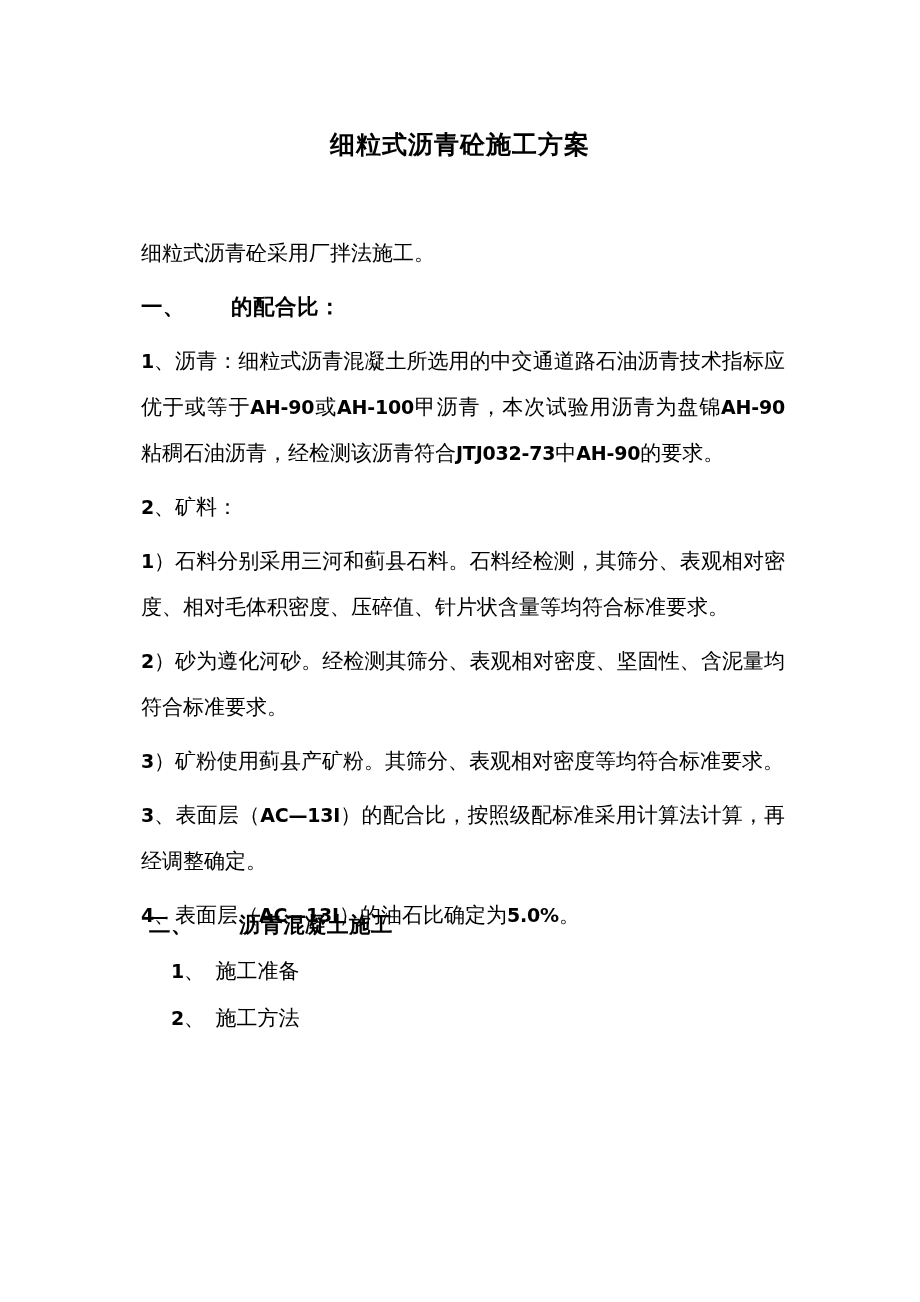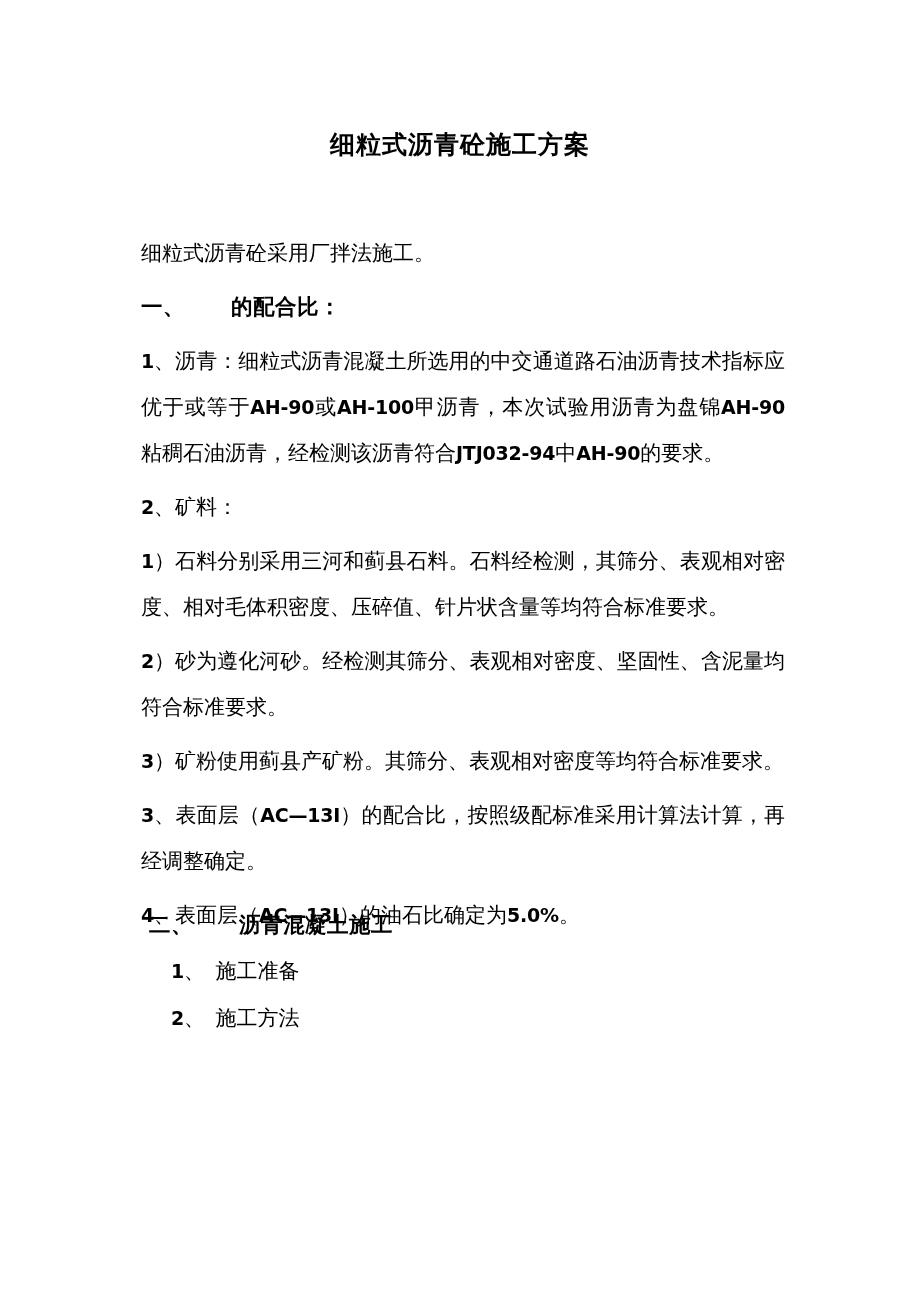--- a/index.html
+++ b/index.html
@@ -100,21 +100,21 @@
 <div class="page">
 
   <div class="doc-title">细粒式沥青砼施工方案</div>
 
   <div class="body-col sec-loose">
 
     <p>细粒式沥青砼采用厂拌法施工。</p>
 
     <p class="lvl-head"><span>一、</span><span style="display:inline-block;width:46px"></span><span>的配合比：</span></p>
 
-    <p><span class="ltn">1</span>、沥青：细粒式沥青混凝土所选用的中交通道路石油沥青技术指标应优于或等于<span class="ltn">AH-90</span>或<span class="ltn">AH-100</span>甲沥青，本次试验用沥青为盘锦<span class="ltn">AH-90</span>粘稠石油沥青，经检测该沥青符合<span class="ltn">JTJ032-94</span>中<span class="ltn">AH-90</span>的要求。</p>
+    <p><span class="ltn">1</span>、沥青：细粒式沥青混凝土所选用的中交通道路石油沥青技术指标应优于或等于<span class="ltn">AH-90</span>或<span class="ltn">AH-100</span>甲沥青，本次试验用沥青为盘锦<span class="ltn">AH-90</span>粘稠石油沥青，经检测该沥青符合<span class="ltn">JTJ032-73</span>中<span class="ltn">AH-90</span>的要求。</p>
 
     <p><span class="ltn">2</span>、矿料：</p>
 
     <p><span class="ltn">1</span>）石料分别采用三河和蓟县石料。石料经检测，其筛分、表观相对密度、相对毛体积密度、压碎值、针片状含量等均符合标准要求。</p>
 
     <p><span class="ltn">2</span>）砂为遵化河砂。经检测其筛分、表观相对密度、坚固性、含泥量均符合标准要求。</p>
 
     <p><span class="ltn">3</span>）矿粉使用蓟县产矿粉。其筛分、表观相对密度等均符合标准要求。</p>
 
     <p><span class="ltn">3</span>、表面层（<span class="ltn">AC—13I</span>）的配合比，按照级配标准采用计算法计算，再经调整确定。</p>

